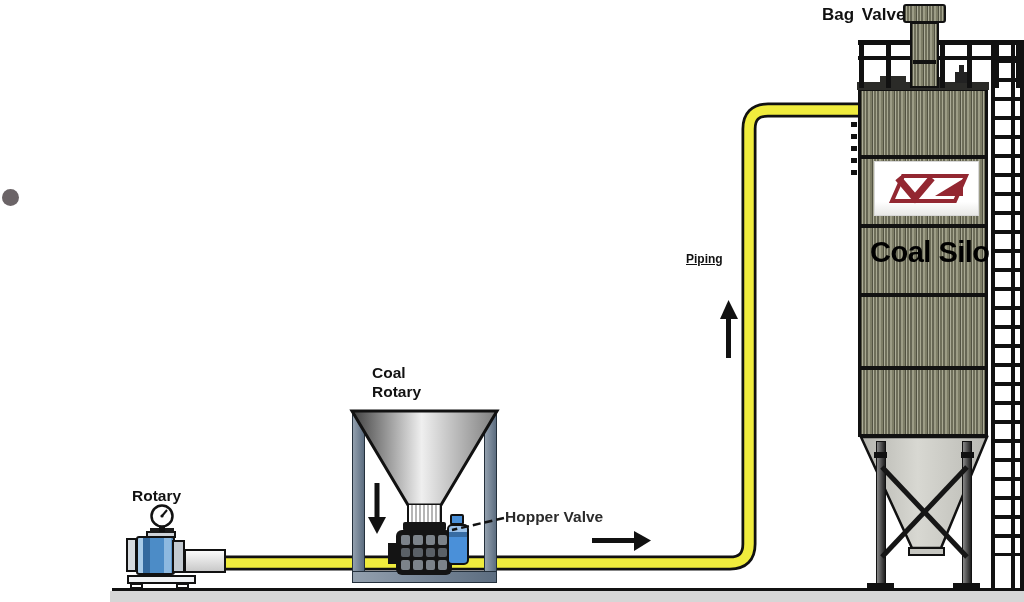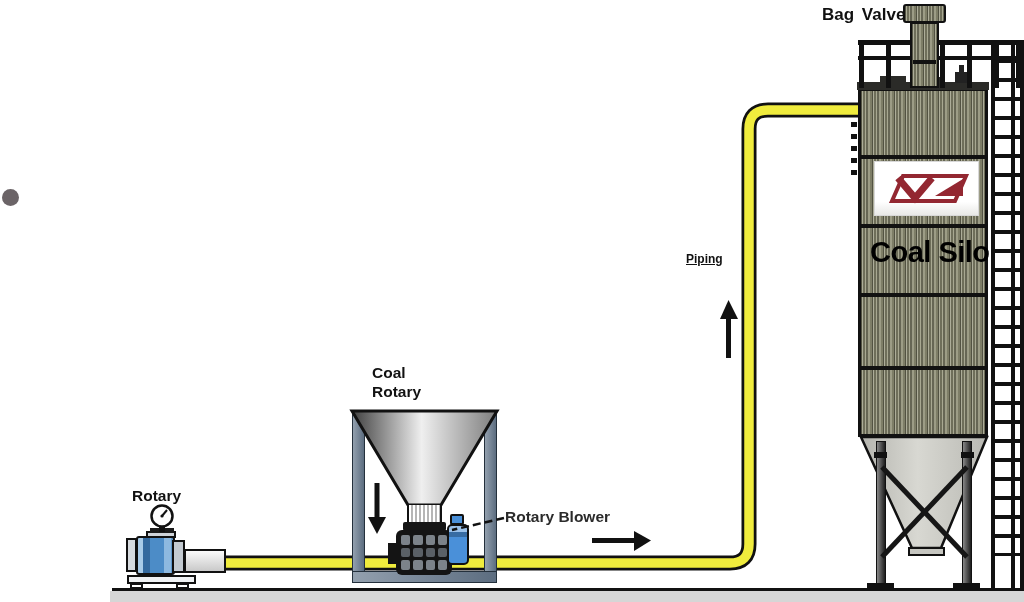--- a/index.html
+++ b/index.html
@@ -176,21 +176,21 @@
 
   <svg class="abs" style="left:440px;top:505px;" width="80" height="35" viewBox="0 0 80 35">
     <line x1="64" y1="13" x2="12" y2="25" stroke="#111" stroke-width="2.5" stroke-dasharray="8 4"></line>
   </svg>
 
   <div class="lbl" style="left:132px;top:487px;font-size:15.5px;">Rotary</div>
   <div class="lbl" style="left:372px;top:363px;width:100px;text-align:left;font-size:15.5px;line-height:19px;">
     <span style="display:block;">Coal</span>
     <span style="display:block;">Rotary</span>
   </div>
-  <div class="lbl" style="left:505px;top:508px;font-size:15.5px;color:#2b2b2b;">Rotary Blower</div>
+  <div class="lbl" style="left:505px;top:508px;font-size:15.5px;color:#2b2b2b;">Hopper Valve</div>
   <div class="lbl" style="left:686px;top:252px;font-size:12px;text-decoration:underline;">Piping</div>
   <div class="lbl" style="left:822px;top:5px;font-size:17px;">
     <span style="font-weight:bold;margin-top:47px;">Bag</span>
     <span style="font-weight:600;margin-left:3px;">Valve</span>
   </div>
 
   <div class="abs" style="left:2px;top:189px;width:17px;height:17px;border-radius:50%;background:#6b6467;"></div>
 
 </div>
 

